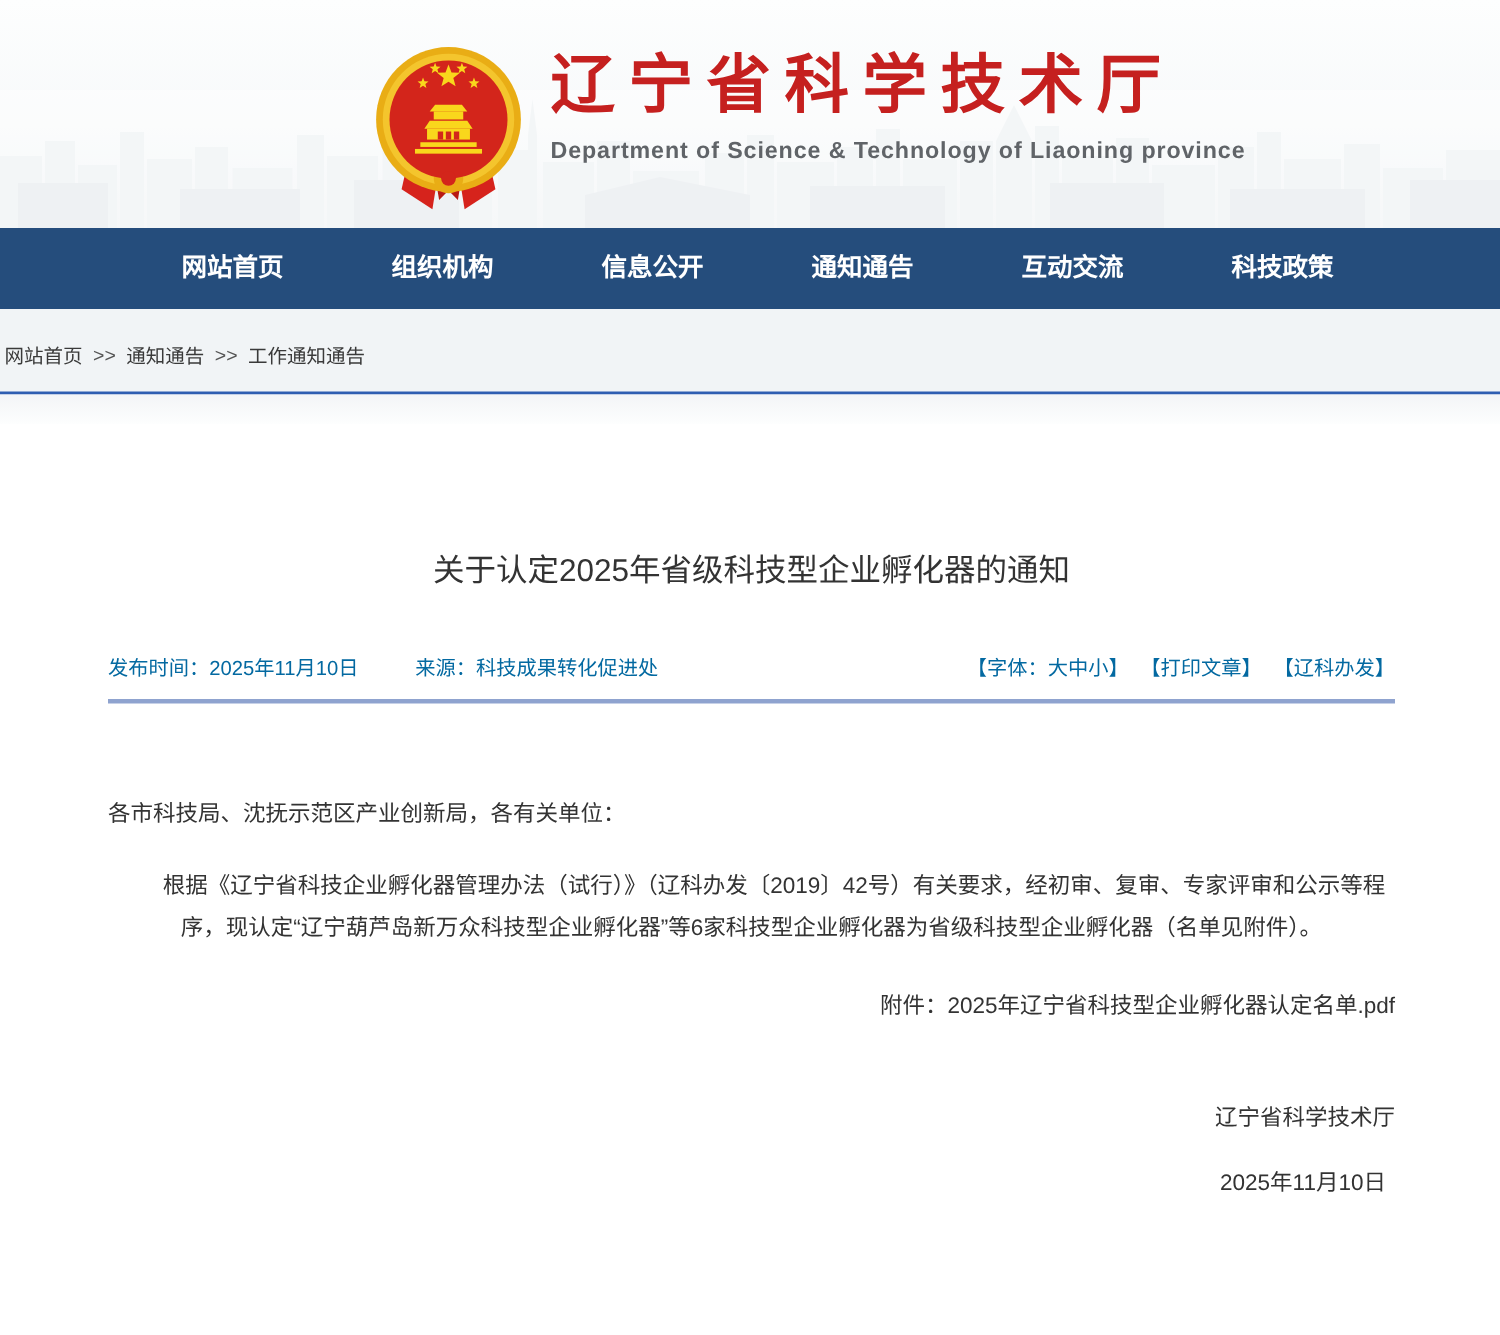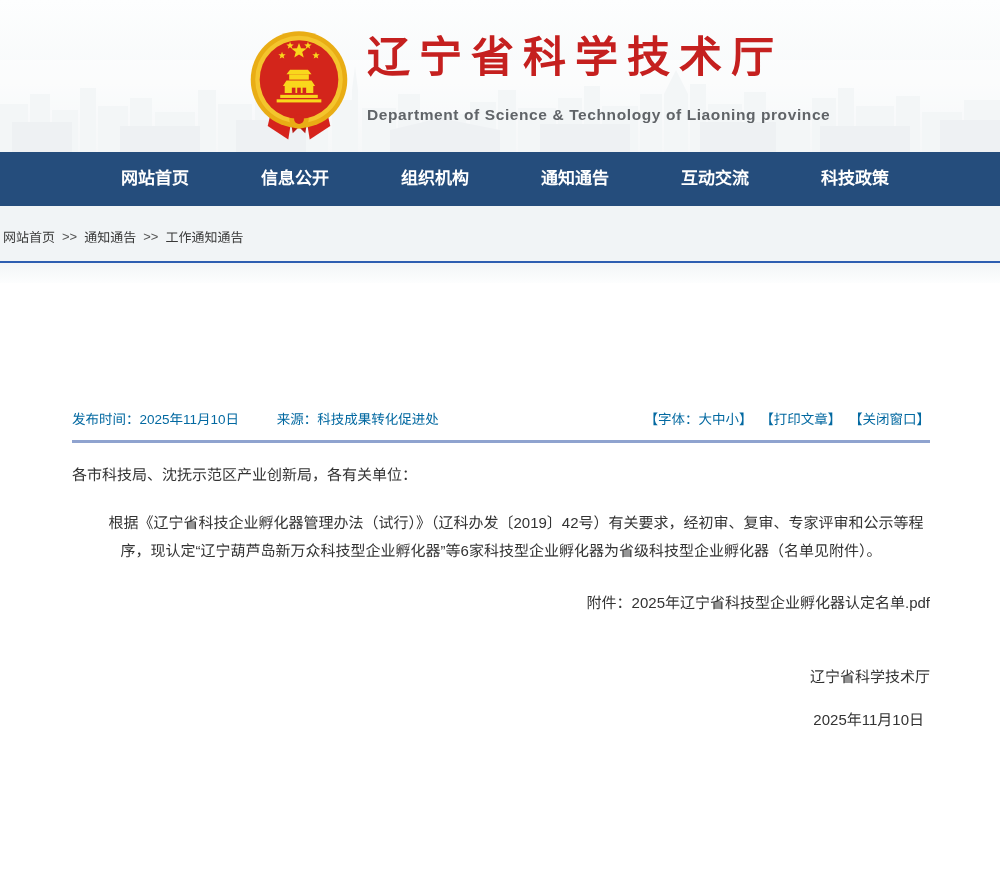--- a/index.html
+++ b/index.html
@@ -25,21 +25,21 @@
     position: absolute; left: 243px; top: 26px;
     display: flex; align-items: flex-start; cursor: pointer;
   }
   .emblem { width: 112px; height: 118px; display: block; }
   .brand-text { margin-left: 12px; padding-top: 8px; }
   .site-title {
     font-size: 43px; font-weight: 700; color: #c5201f;
     letter-spacing: 9px; line-height: 1.1; white-space: nowrap;
   }
   .site-subtitle {
-    margin-top: 25px; font-size: 15.5px; font-weight: 700;
+    margin-top: 11px; font-size: 15.5px; font-weight: 700;
     color: #606468; letter-spacing: 0.6px; white-space: nowrap;
   }
 
   
   .main-nav { height: 54px; background: #254d7c; }
   .main-nav ul { list-style: none; display: flex; padding-left: 85px; }
   .main-nav li {
     width: 140px; text-align: center; line-height: 54px;
     font-size: 17px; font-weight: 700; color: #ffffff; cursor: pointer;
     white-space: nowrap;
@@ -68,21 +68,21 @@
   .meta-row {
     margin-top: 40px;
     display: flex; justify-content: space-between; align-items: baseline;
     font-size: 13.5px; color: #0369a1;
   }
   .meta-left span.block { margin-right: 34px; }
   .meta-tools span { cursor: pointer; margin-left: 4px; }
   .meta-divider { border: 0; border-top: 3px solid #8fa3cf; margin-top: 12px; }
 
   .article-body { font-size: 15px; line-height: 28px; color: #333; }
-  .article-body .p-first { margin-top: 18px; }
+  .article-body .p-first { margin-top: 60px; }
   .article-body .p { margin-top: 20px; text-indent: 2em; text-align: center; }
   .attachment { margin-top: 24px; text-indent: 2em; text-align: right; }
   .attachment .file-link { cursor: pointer; }
 
   .signature { text-align: right; font-size: 15px; color: #333; }
   .signature .org { margin-top: 48px; }
   .signature .date { margin-top: 22px; padding-right: 6px; }
 </style>
 </head>
 <body>
@@ -181,48 +181,49 @@
     <div class="brand-text">
       <div class="site-title">辽宁省科学技术厅</div>
       <div class="site-subtitle">Department of Science &amp; Technology of Liaoning province</div>
     </div>
   </div>
 </header>
 
 <nav class="main-nav">
   <ul>
     <li>网站首页</li>
+    <li>组织机构</li>
     <li>信息公开</li>
-    <li>组织机构</li>
     <li>通知通告</li>
     <li>互动交流</li>
     <li>科技政策</li>
   </ul>
 </nav>
 
 <div class="breadcrumb-bar">
   <span class="crumb">网站首页</span>
   <span class="sep">&gt;&gt;</span>
   <span class="crumb">通知通告</span>
   <span class="sep">&gt;&gt;</span>
   <span class="crumb">工作通知通告</span>
 </div>
 <div class="sub-strip"></div>
 
 <main class="article">
+  <h1 class="article-title">关于认定2025年省级科技型企业孵化器的通知</h1>
 
   <div class="meta-row">
     <div class="meta-left">
       <span class="block">发布时间：2025年11月10日</span>
       <span class="block">来源：科技成果转化促进处</span>
     </div>
     <div class="meta-tools">
       <span>【字体：大中小】</span>
       <span>【打印文章】</span>
-      <span>【关闭窗口】</span>
+      <span>【辽科办发】</span>
     </div>
   </div>
   <hr class="meta-divider">
 
   <div class="article-body">
     <p class="p-first">各市科技局、沈抚示范区产业创新局，各有关单位：</p>
     <p class="p">根据《辽宁省科技企业孵化器管理办法（试行）》（辽科办发〔2019〕42号）有关要求，经初审、复审、专家评审和公示等程序，现认定“辽宁葫芦岛新万众科技型企业孵化器”等6家科技型企业孵化器为省级科技型企业孵化器（名单见附件）。</p>
     <p class="attachment"><span>附件：</span><span class="file-link">2025年辽宁省科技型企业孵化器认定名单.pdf</span></p>
   </div>
 

